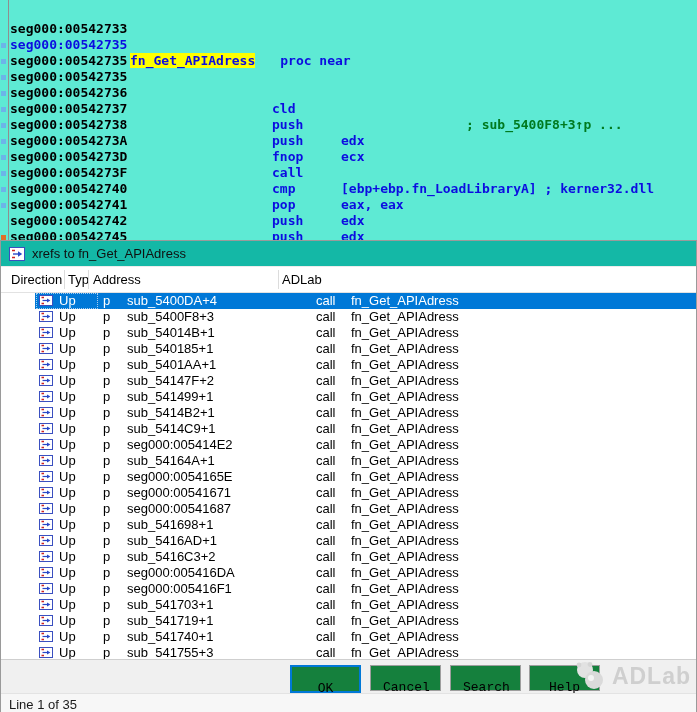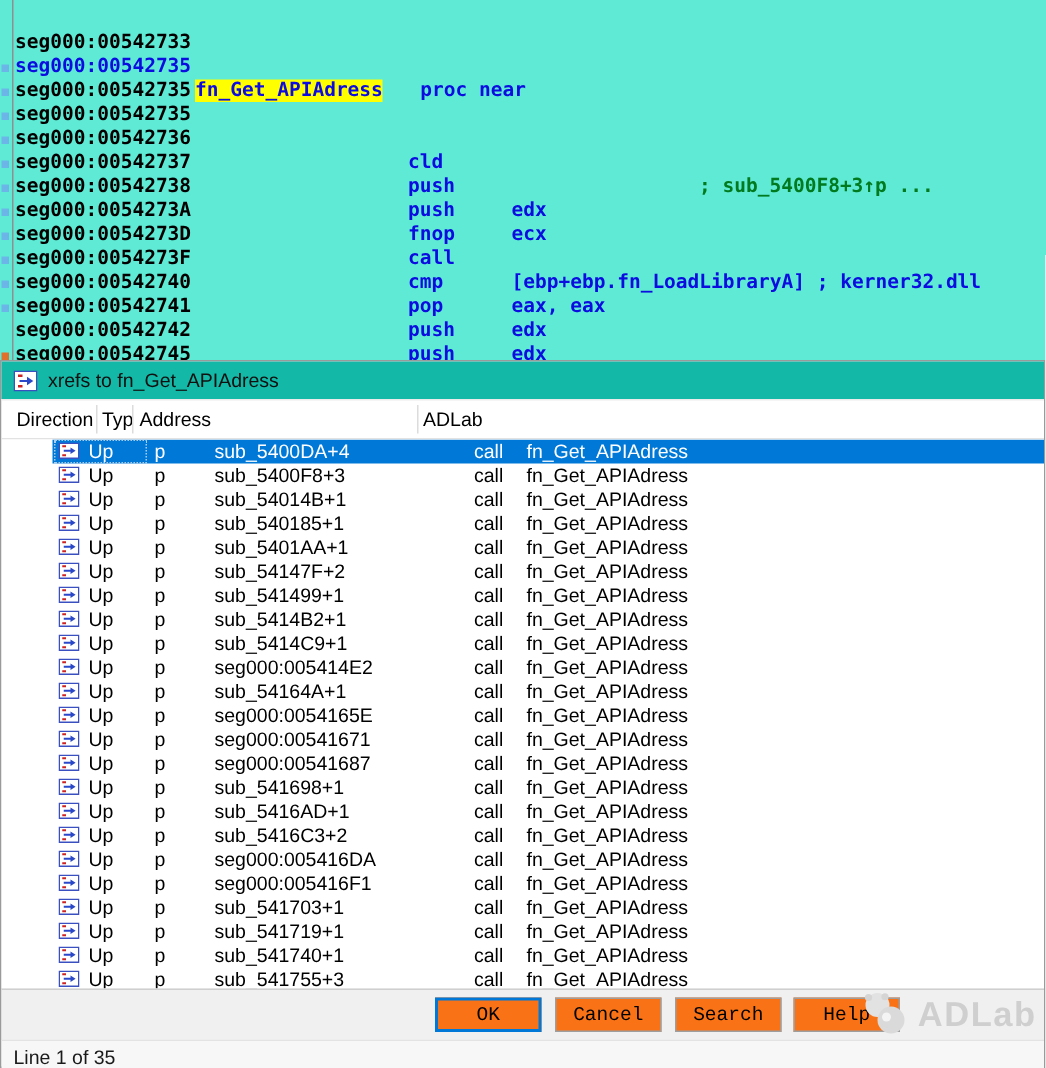--- a/index.html
+++ b/index.html
@@ -44,28 +44,28 @@
   .h-addr{position:absolute;left:92px;} .h-text{position:absolute;left:281px;}
   .sep1{left:63px;} .sep2{left:87px;} .sep3{left:277px;}
 
   .tbody{position:relative;height:366px;overflow:hidden;font-size:13px;background:#fff;padding-left:34px;}
   .xrow{position:relative;height:16px;line-height:16px;color:#000;}
   .xrow.selected{background:#0078d7;color:#fff;}
   .xrow.selected::after{content:"";position:absolute;left:1px;top:0px;width:60px;height:14px;
     border:1px dotted #a8cdef;pointer-events:none;}
   .xrow .ic{position:absolute;left:4px;top:2px;}
   .c-dir{position:absolute;left:24px;} .c-typ{position:absolute;left:68px;}
-  .c-addr{position:absolute;left:108px;} .c-call{position:absolute;left:281px;}
+  .c-addr{position:absolute;left:92px;} .c-call{position:absolute;left:281px;}
   .c-target{position:absolute;left:316px;}
 
   .btnbar{position:relative;height:33px;background:#f0f0f0;border-top:1px solid #cfcfcf;}
   .btn{position:absolute;top:5px;width:71px;height:23px;box-sizing:border-box;
-    background:#f97316;border:1px solid #9e9e9e;
+    background:#15803d;border:1px solid #9e9e9e;
     font-family:"Liberation Mono",monospace;font-size:13px;color:#000;
-    text-align:center;padding:0;line-height:19px;}
+    text-align:center;padding:12px;line-height:19px;}
   .btn-ok{left:289px;border:2px solid #0078d7;}
   .btn-cancel{left:369px;} .btn-search{left:449px;} .btn-help{left:528px;}
 
   .watermark{position:absolute;right:5px;top:1px;display:flex;align-items:center;gap:2px;
     color:#cfcfcf;font-size:23px;font-weight:bold;letter-spacing:1px;
     font-family:"Liberation Sans",sans-serif;}
   .statusbar{position:relative;height:21px;background:#f7f7f7;border-top:1px solid #e3e3e3;
     font-size:13px;color:#1a1a1a;line-height:21px;padding-left:8px;}
 </style>
 </head>

